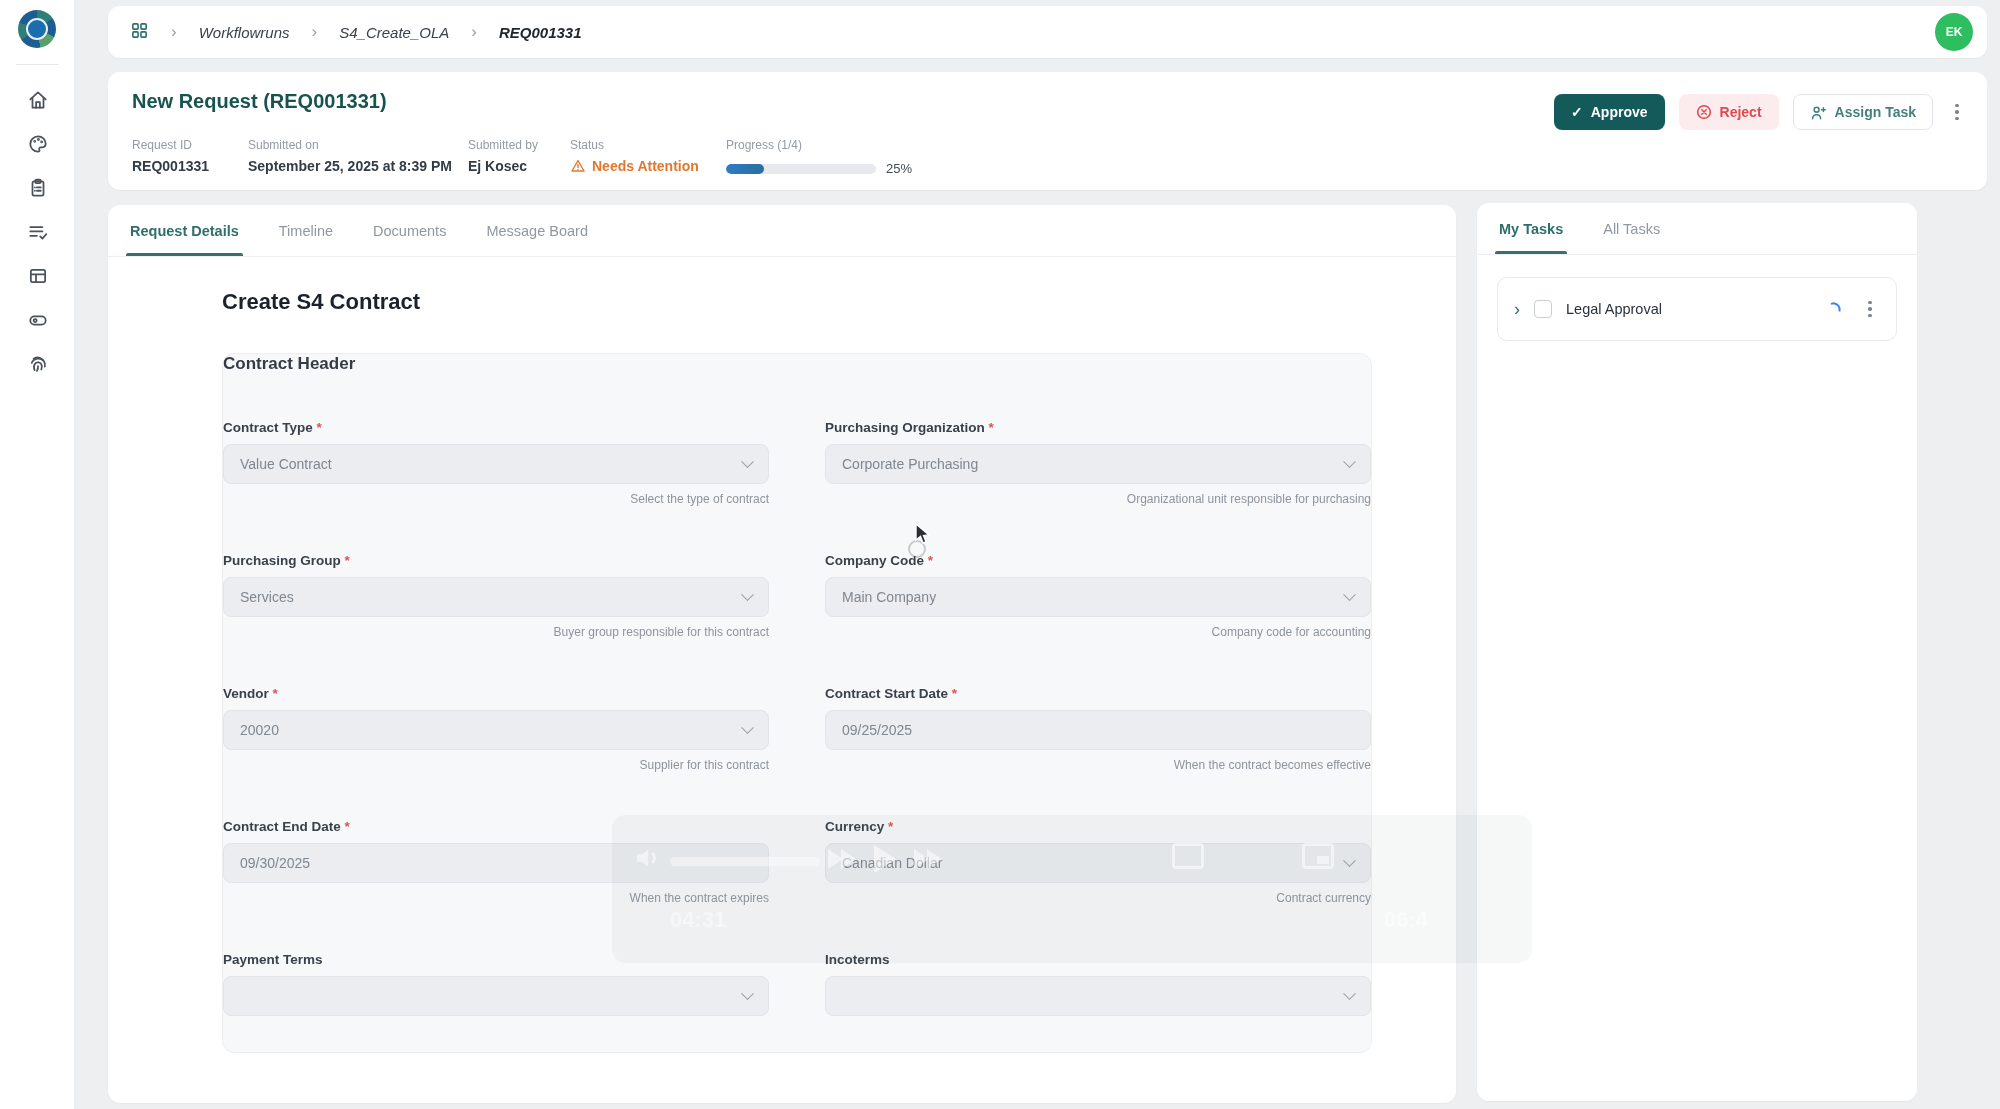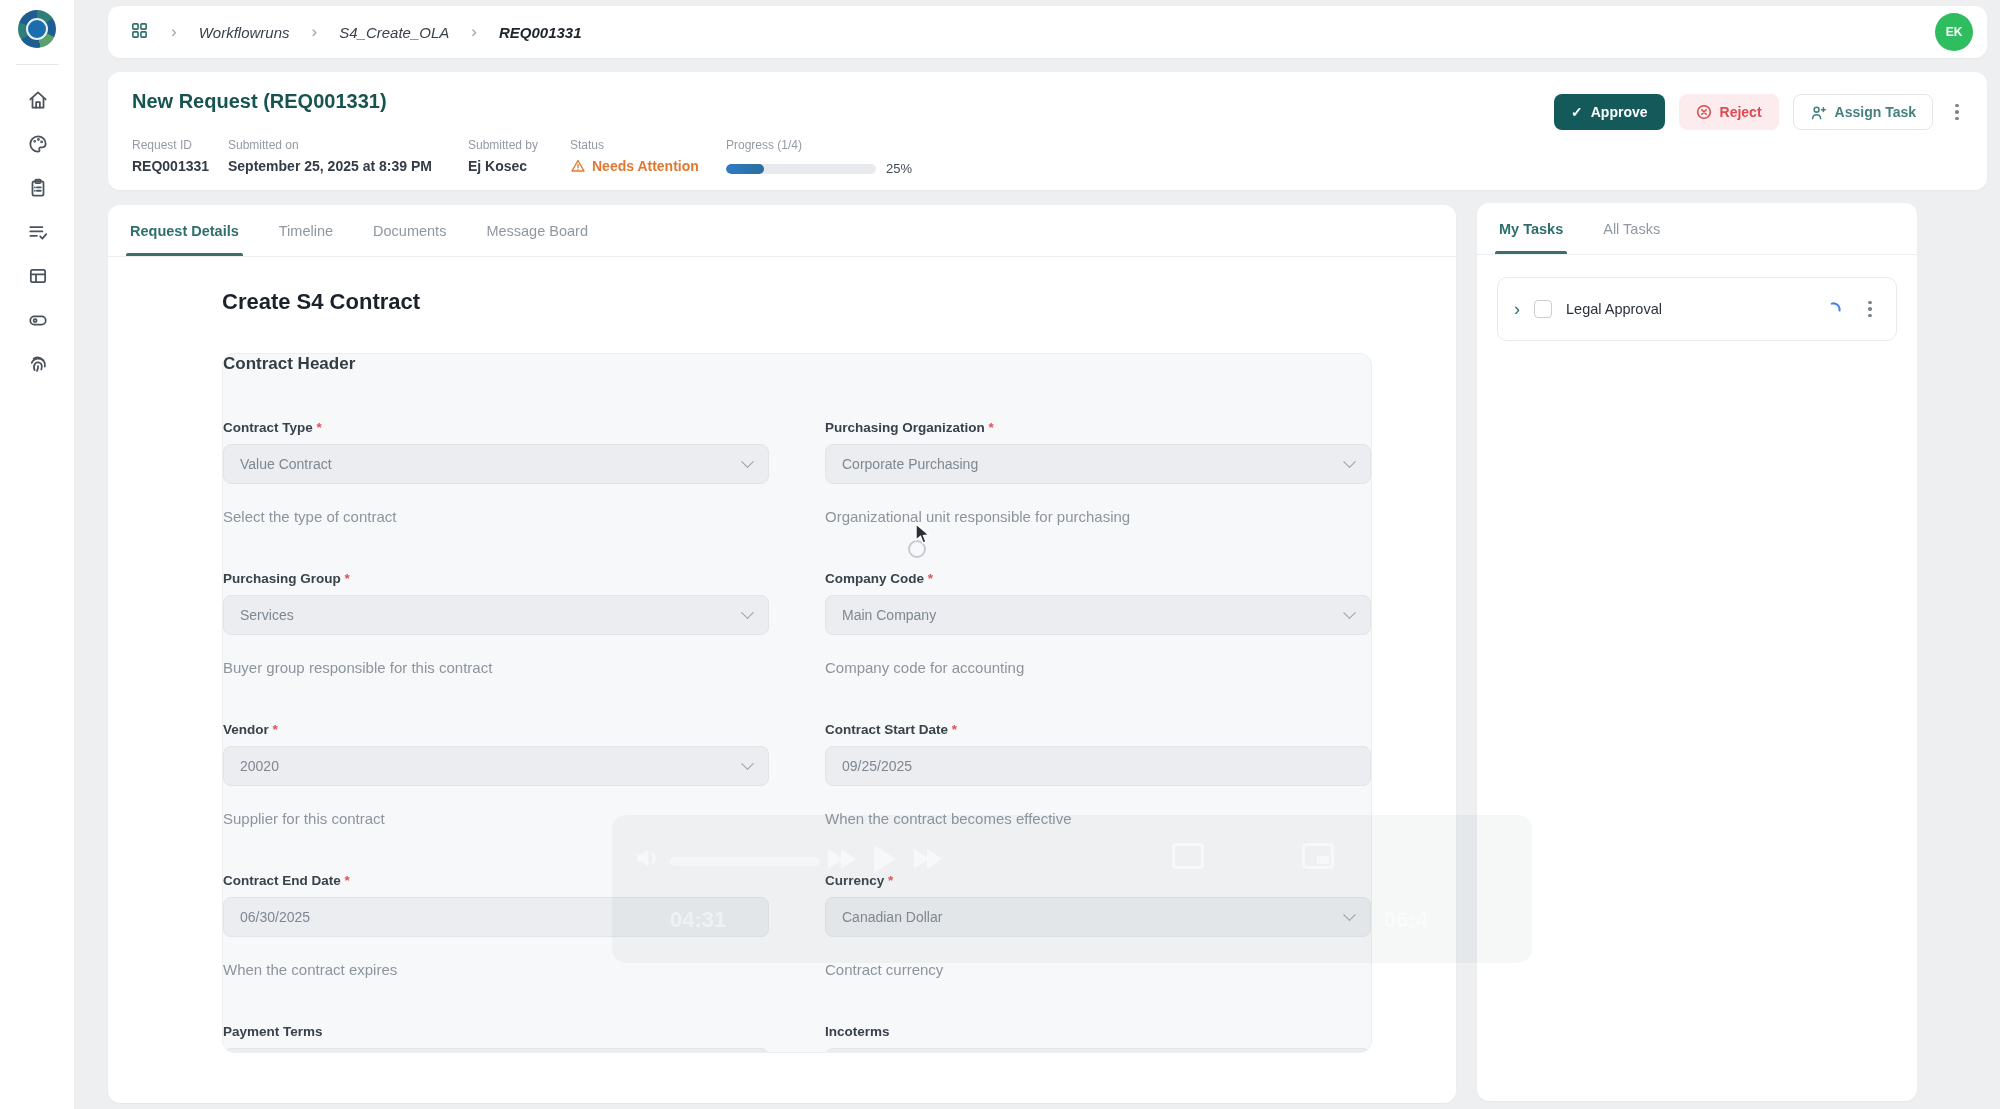--- a/index.html
+++ b/index.html
@@ -63,21 +63,21 @@
   #form-panel { position:absolute; left:114px; top:148px; width:1150px; height:700px; background:#f7f8fa; border:1px solid #eceff2; border-radius:12px; overflow:hidden; }
   #section-title { font-size:17px; font-weight:600; color:#343c45; }
   #section-subtitle { margin-top:7px; font-size:13.5px; color:#8b929b; }
   #fields-grid { margin-top:46px; display:grid; grid-template-columns:1fr 1fr; column-gap:56px; row-gap:46px; }
   .field-label { font-size:13.5px; font-weight:600; color:#39414b; }
   .req { color:#e05252; }
   .select-box { margin-top:9px; height:40px; background:#ebedf0; border:1px solid #e1e4e8; border-radius:8px;
     display:flex; align-items:center; padding:0 16px; cursor:pointer; }
   .select-box .val { font-size:14px; color:#7f8791; }
   .chev { margin-left:auto; width:9px; height:9px; border-right:1.8px solid #99a1aa; border-bottom:1.8px solid #99a1aa; transform:rotate(45deg) translate(-2px,-2px); }
-  .helper { margin-top:24px; font-size:15px; color:#8d949d; min-height:15px; }
+  .helper { margin-top:8px; font-size:12px; color:#8d949d; min-height:15px;text-align:right; }
 
   
   #tasks-panel { left:1477px; top:203px; width:440px; height:898px; }
   #task-card { margin:22px 20px; border:1px solid #e7eaee; border-radius:10px; height:64px; display:flex; align-items:center; padding:0 16px; gap:14px; }
   #task-chevron { color:#2e6f6c; font-size:18px; cursor:pointer; }
   #task-checkbox { width:18px; height:18px; border:1.5px solid #c9ced4; border-radius:4px; background:#fff; cursor:pointer; }
   #task-label { font-size:14.5px; color:#2a323c; font-weight:500; }
   #task-spinner { margin-left:auto; cursor:pointer; display:flex; }
   #task-kebab { margin-left:4px; }
 
@@ -204,21 +204,21 @@
         <i></i>
         <i></i>
         <i></i>
       </div>
   </div>
 
   <div class="meta-block" style="left:24px">
     <div class="meta-label">Request ID</div>
     <div class="meta-value">REQ001331</div>
   </div>
-  <div class="meta-block" style="left:120px">
+  <div class="meta-block" style="left:140px">
     <div class="meta-label">Submitted on</div>
     <div class="meta-value">September 25, 2025 at 8:39 PM</div>
   </div>
   <div class="meta-block" style="left:360px">
     <div class="meta-label">Submitted by</div>
     <div class="meta-value">Ej Kosec</div>
   </div>
   <div class="meta-block" id="meta-status" style="left:462px">
     <div class="meta-label">Status</div>
     <div class="meta-value">
@@ -302,21 +302,21 @@
     <div class="field-label"><span class="lbl">Contract Start Date</span><span class="req" style="display: inline;"> *</span></div>
     <div class="select-box">
             <span class="val">09/25/2025</span>
           </div>
     <div class="helper">When the contract becomes effective</div>
   </div>
 
   <div class="field">
     <div class="field-label"><span class="lbl">Contract End Date</span><span class="req" style="display: inline;"> *</span></div>
     <div class="select-box">
-            <span class="val">06/30/2025</span>
+            <span class="val">09/30/2025</span>
           </div>
     <div class="helper">When the contract expires</div>
   </div>
 
   <div class="field">
     <div class="field-label"><span class="lbl">Currency</span><span class="req" style="display: inline;"> *</span></div>
     <div class="select-box">
             <span class="val">Canadian Dollar</span>
             <span class="chev"></span>
           </div>

